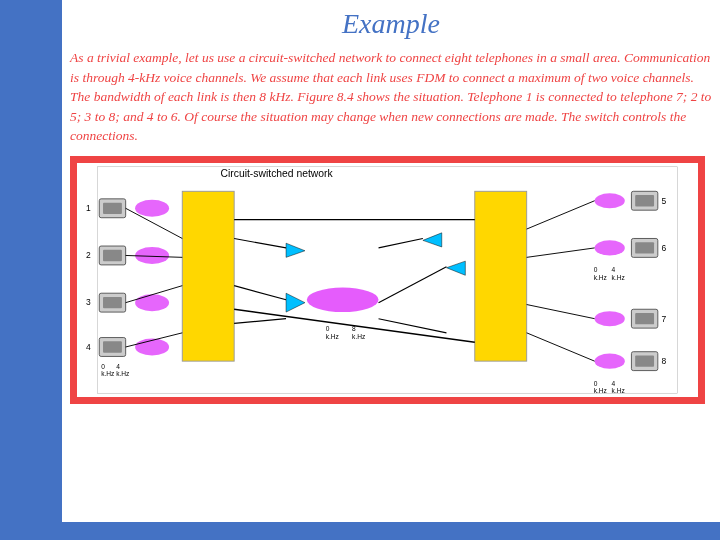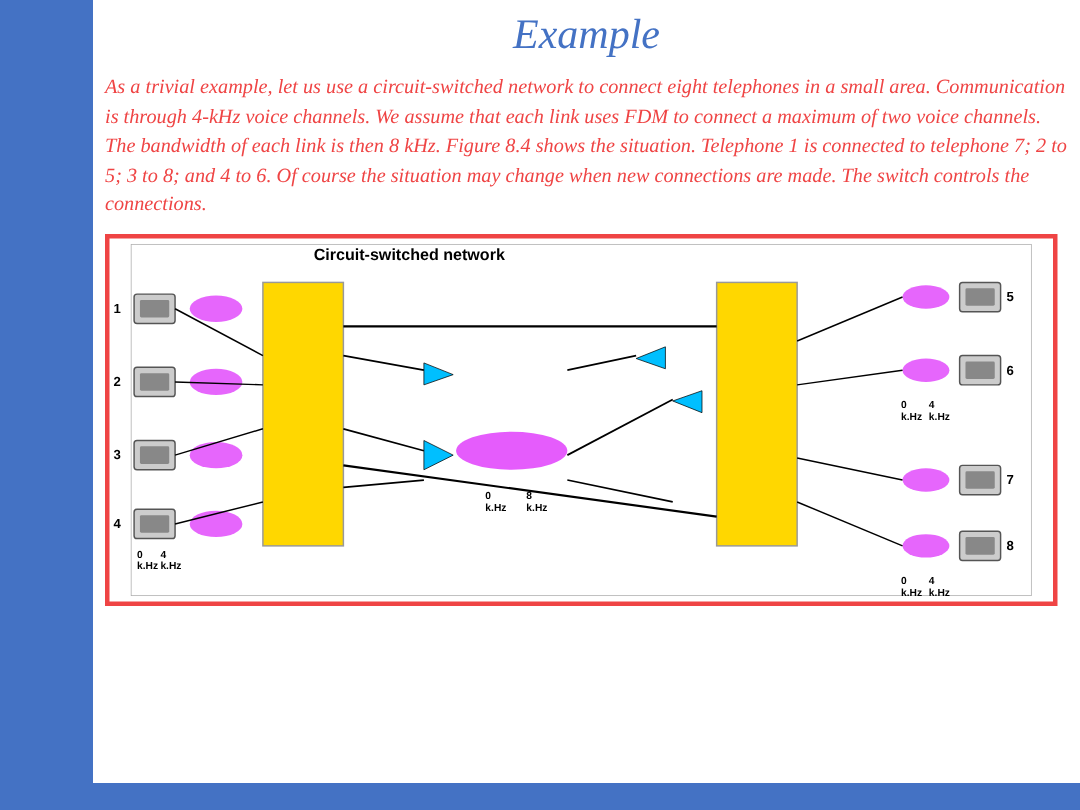--- a/index.html
+++ b/index.html
@@ -53,27 +53,26 @@
       font-size: 13.5px;
       font-style: italic;
       line-height: 1.45;
       color: #ef4444;
       margin-bottom: 10px;
       font-family: 'Times New Roman', Times, serif;
     }
 
     
     .diagram {
-      border: 3px solid #ef4444;
+      border: 7px solid #ef4444;
       background: #fff;
       position: relative;
       width: 635px;
       height: 248px;
       margin-top: 4px;
-      font-weight: bold;
     }
 
     
     .diagram svg {
       position: absolute;
       top: 0;
       left: 0;
       width: 100%;
       height: 100%;
     }

